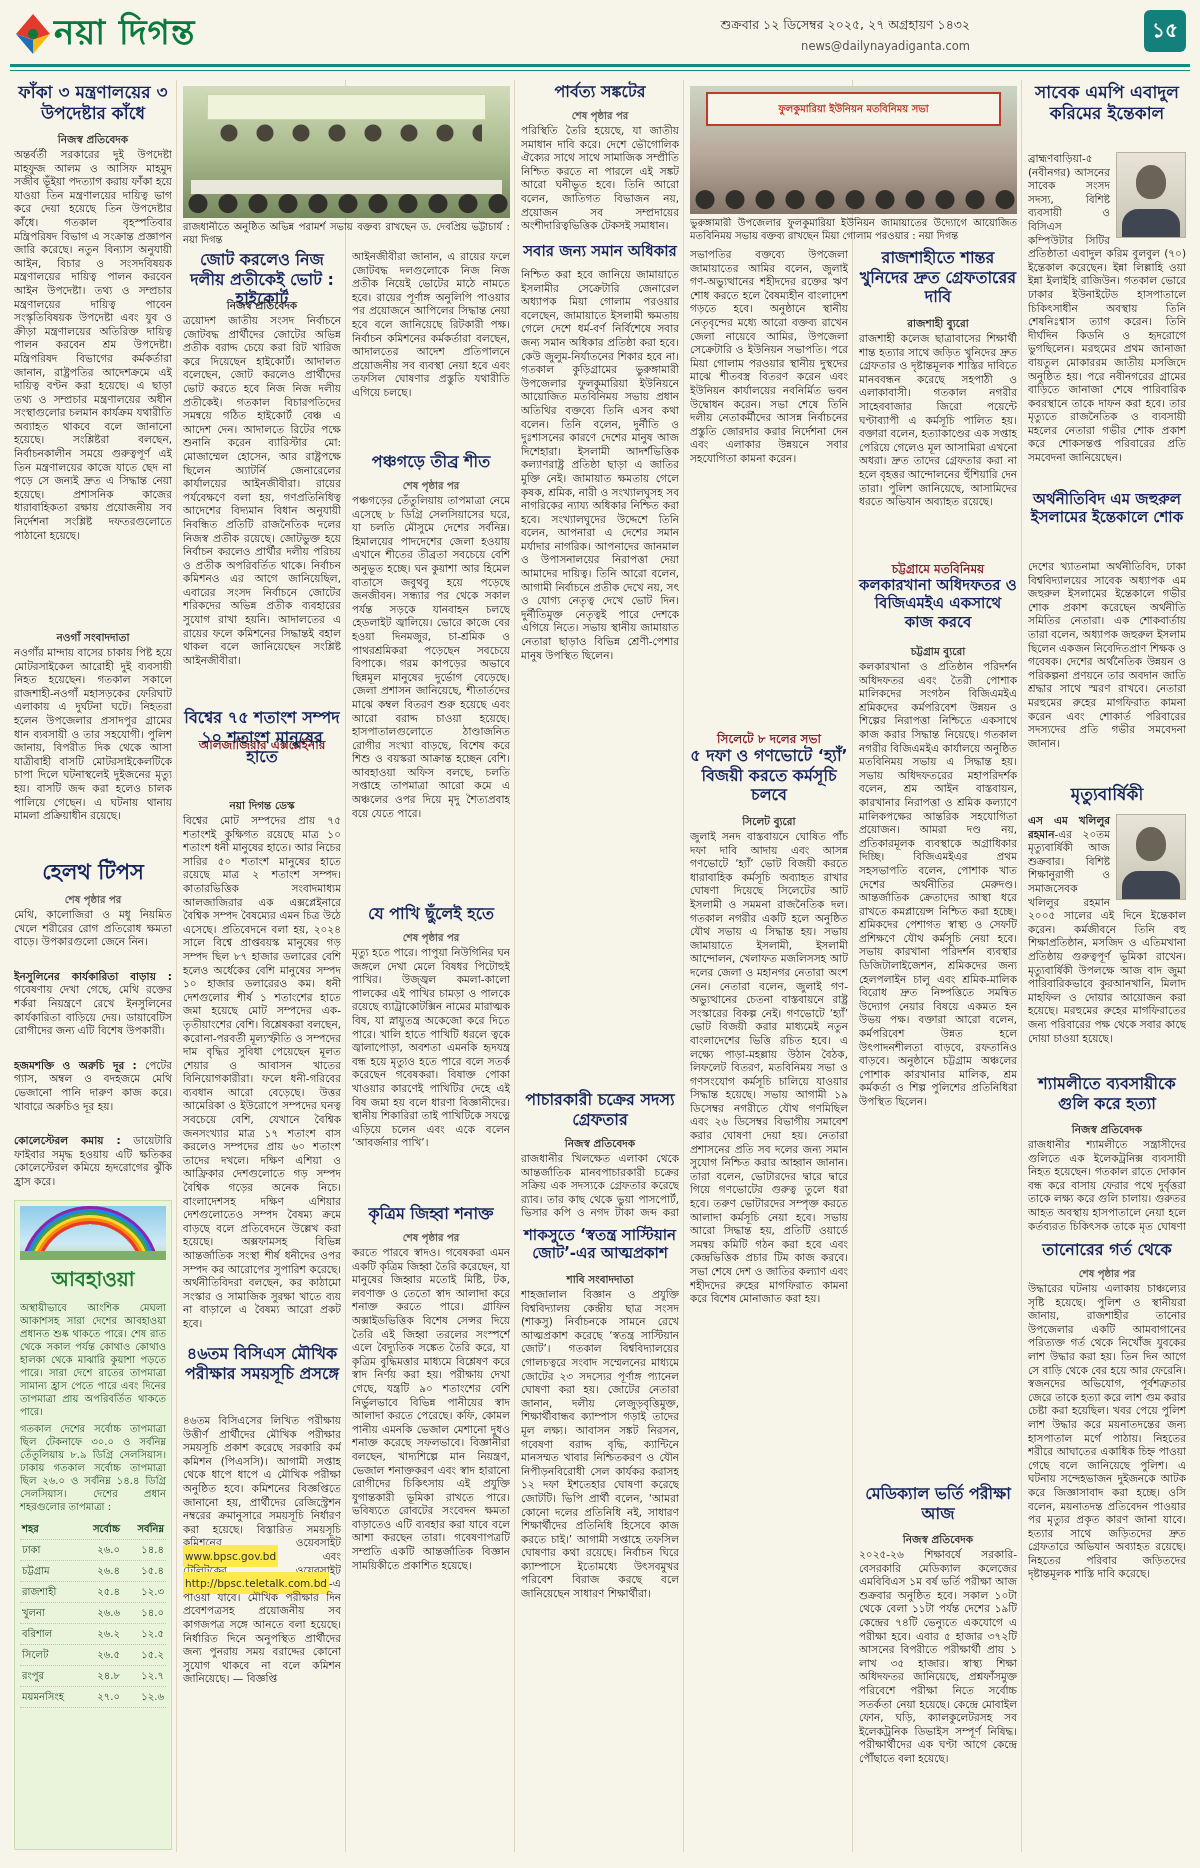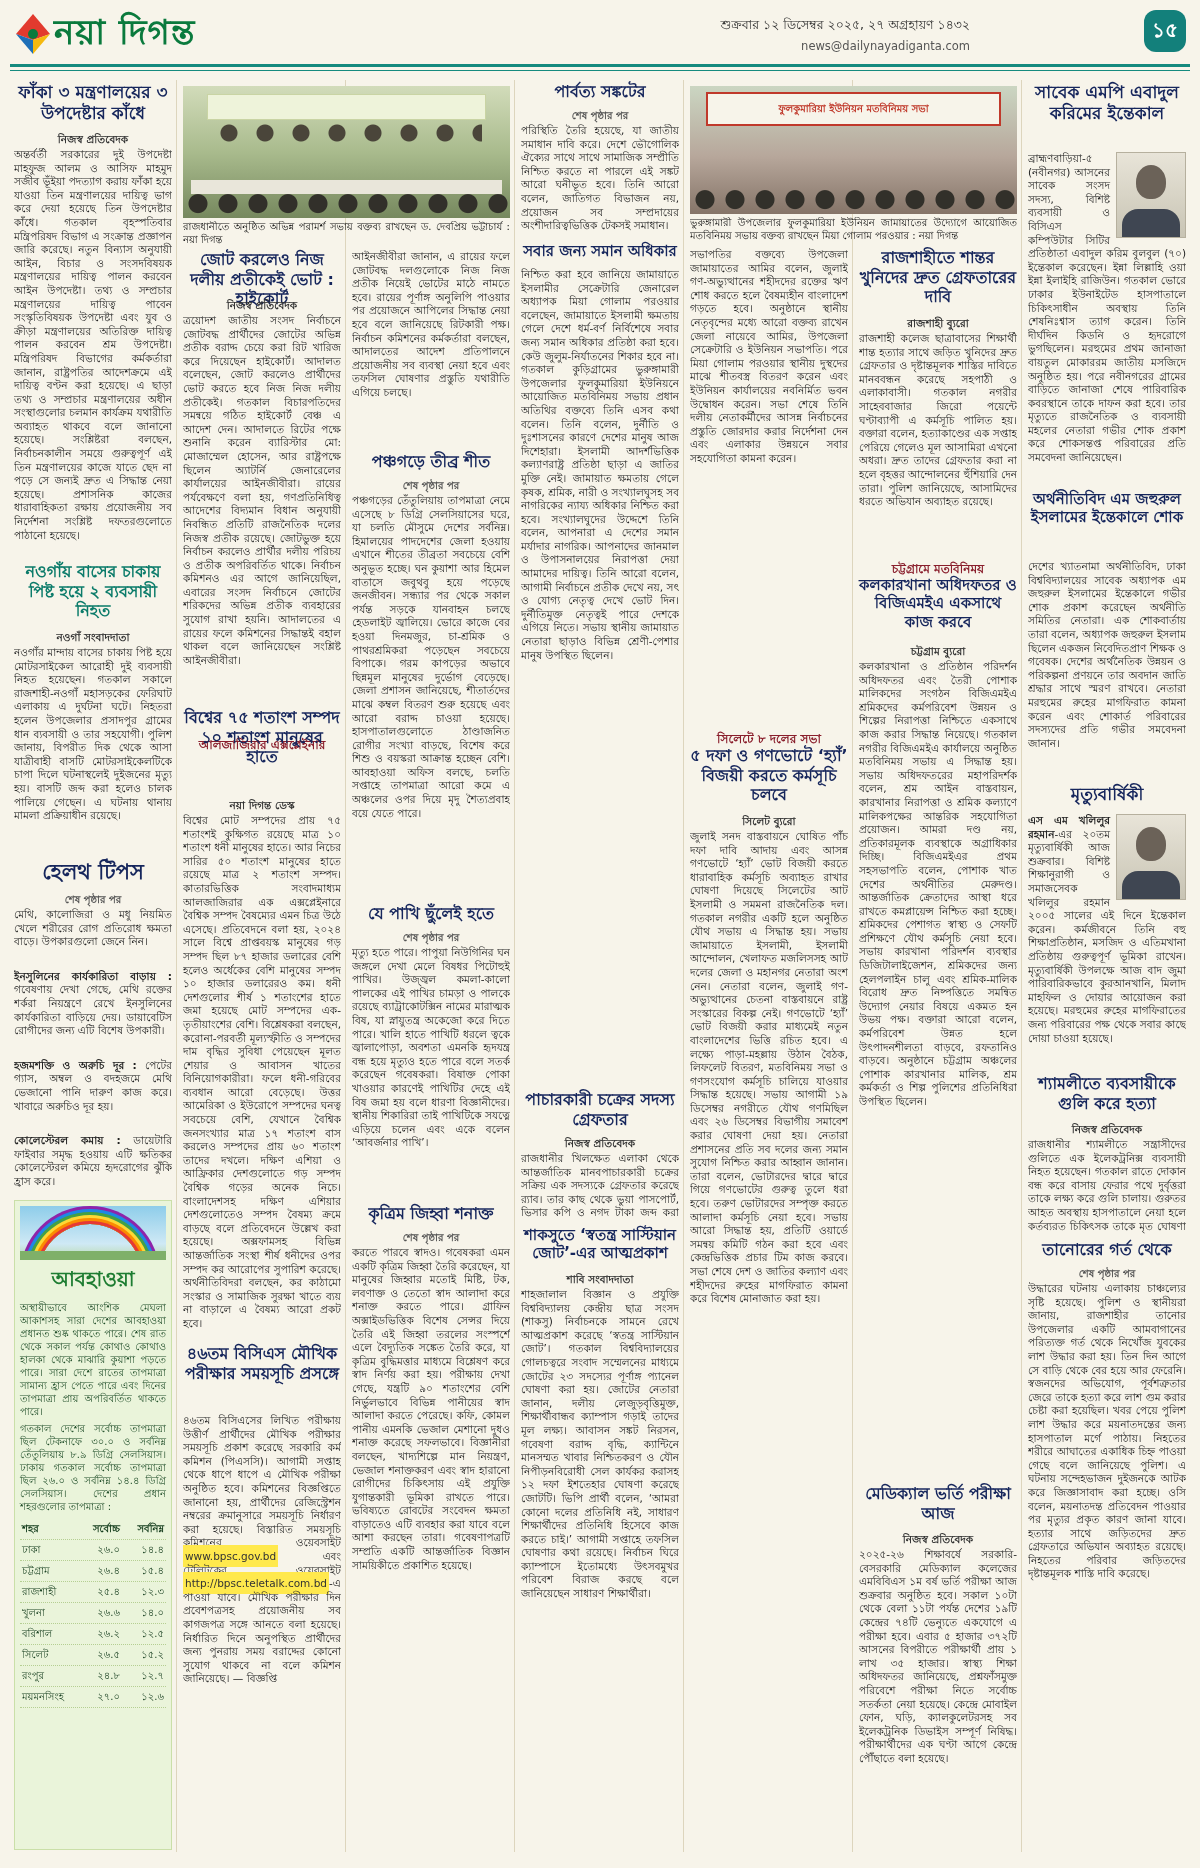--- a/index.html
+++ b/index.html
@@ -17,21 +17,21 @@
   .body p + p { margin-top:21px; }
   .caption { font-size:10px; line-height:12.5px; color:#111; text-align:justify; overflow:hidden; }
   .vrule { width:1px; background:#ddd5bd; }
 
   
   .logo-wrap { display:flex; align-items:center; }
   .logo-text { font-size:34px; font-weight:bold; color:#0a7a3d; letter-spacing:1px; }
   .m-meta { text-align:right; }
   .m-date { font-size:12.5px; color:#2b2b2b; }
   .m-email { font-size:11.5px; color:#555; margin-top:3px; }
-  .page-badge { width:42px; height:42px; background:#13807b; color:#fff; border-radius:12px;
+  .page-badge { width:42px; height:42px; background:#13807b; color:#fff; border-radius:6px;
                 display:flex; align-items:center; justify-content:center; font-size:20px; font-weight:bold; }
   .mast-rule { height:7px; border-top:3px solid #158a7e; border-bottom:1px solid #158a7e; }
 
   
   .photo1 { background:linear-gradient(180deg,#d2dcba 0%,#a9bb8d 50%,#76885e 100%); overflow:hidden; }
   .ph1-banner { position:absolute; top:8px; left:24px; right:24px; height:26px; background:#eef3da; border:1px solid #c9d4a4; }
   .ph1-figs { position:absolute; top:38px; left:28px; right:28px; height:30px;
               background-image:radial-gradient(circle at 50% 30%, #4a453a 8px, transparent 9px);
               background-size:36px 30px; background-repeat:repeat-x; }
   .ph1-table { position:absolute; bottom:24px; left:8px; right:8px; height:14px; background:#e9e6da; }
@@ -92,21 +92,20 @@
   <div class="abs vrule" style="left:345px;top:80px;height:1772px"></div>
   <div class="abs vrule" style="left:514px;top:80px;height:1772px"></div>
   <div class="abs vrule" style="left:683px;top:80px;height:1772px"></div>
   <div class="abs vrule" style="left:852px;top:80px;height:1772px"></div>
   <div class="abs vrule" style="left:1021px;top:80px;height:1772px"></div>
 
   <h2 class="abs hl hl-center" style="left:14px;top:82px;width:158px;font-size:17px">ফাঁকা ৩ মন্ত্রণালয়ের ৩ উপদেষ্টার কাঁধে</h2>
   <div class="abs dateline" style="left:14px;top:132px;width:158px">নিজস্ব প্রতিবেদক</div>
   <div class="abs body" style="left:14px;top:148px;width:158px;height:410px">অন্তর্বর্তী সরকারের দুই উপদেষ্টা মাহফুজ আলম ও আসিফ মাহমুদ সজীব ভূঁইয়া পদত্যাগ করায় ফাঁকা হয়ে যাওয়া তিন মন্ত্রণালয়ের দায়িত্ব ভাগ করে দেয়া হয়েছে তিন উপদেষ্টার কাঁধে। গতকাল বৃহস্পতিবার মন্ত্রিপরিষদ বিভাগ এ সংক্রান্ত প্রজ্ঞাপন জারি করেছে। নতুন বিন্যাস অনুযায়ী আইন, বিচার ও সংসদবিষয়ক মন্ত্রণালয়ের দায়িত্ব পালন করবেন আইন উপদেষ্টা। তথ্য ও সম্প্রচার মন্ত্রণালয়ের দায়িত্ব পাবেন সংস্কৃতিবিষয়ক উপদেষ্টা এবং যুব ও ক্রীড়া মন্ত্রণালয়ের অতিরিক্ত দায়িত্ব পালন করবেন শ্রম উপদেষ্টা। মন্ত্রিপরিষদ বিভাগের কর্মকর্তারা জানান, রাষ্ট্রপতির আদেশক্রমে এই দায়িত্ব বণ্টন করা হয়েছে। এ ছাড়া তথ্য ও সম্প্রচার মন্ত্রণালয়ের অধীন সংস্থাগুলোর চলমান কার্যক্রম যথারীতি অব্যাহত থাকবে বলে জানানো হয়েছে। সংশ্লিষ্টরা বলছেন, নির্বাচনকালীন সময়ে গুরুত্বপূর্ণ এই তিন মন্ত্রণালয়ের কাজে যাতে ছেদ না পড়ে সে জন্যই দ্রুত এ সিদ্ধান্ত নেয়া হয়েছে। প্রশাসনিক কাজের ধারাবাহিকতা রক্ষায় প্রয়োজনীয় সব নির্দেশনা সংশ্লিষ্ট দফতরগুলোতে পাঠানো হয়েছে।</div>
 
-  <h2 class="abs hl hl-teal hl-center" style="left:14px;top:562px;width:158px;font-size:16px">নওগাঁয় বাসের চাকায় পিষ্ট হয়ে ২ ব্যবসায়ী নিহত</h2>
   <div class="abs dateline" style="left:14px;top:630px;width:158px">নওগাঁ সংবাদদাতা</div>
   <div class="abs body" style="left:14px;top:646px;width:158px;height:210px">নওগাঁর মান্দায় বাসের চাকায় পিষ্ট হয়ে মোটরসাইকেল আরোহী দুই ব্যবসায়ী নিহত হয়েছেন। গতকাল সকালে রাজশাহী-নওগাঁ মহাসড়কের ফেরিঘাট এলাকায় এ দুর্ঘটনা ঘটে। নিহতরা হলেন উপজেলার প্রসাদপুর গ্রামের ধান ব্যবসায়ী ও তার সহযোগী। পুলিশ জানায়, বিপরীত দিক থেকে আসা যাত্রীবাহী বাসটি মোটরসাইকেলটিকে চাপা দিলে ঘটনাস্থলেই দুইজনের মৃত্যু হয়। বাসটি জব্দ করা হলেও চালক পালিয়ে গেছেন। এ ঘটনায় থানায় মামলা প্রক্রিয়াধীন রয়েছে।</div>
 
   <h2 class="abs hl hl-center" style="left:14px;top:860px;width:158px;font-size:21px">হেলথ টিপস</h2>
   <div class="abs contnote" style="left:14px;top:892px;width:158px">শেষ পৃষ্ঠার পর</div>
   <div class="abs body" style="left:14px;top:908px;width:158px;height:288px">
     <p>মেথি, কালোজিরা ও মধু নিয়মিত খেলে শরীরের রোগ প্রতিরোধ ক্ষমতা বাড়ে। উপকারগুলো জেনে নিন।</p>
     <p><b>ইনসুলিনের কার্যকারিতা বাড়ায় :</b> <span>গবেষণায় দেখা গেছে, মেথি রক্তের শর্করা নিয়ন্ত্রণে রেখে ইনসুলিনের কার্যকারিতা বাড়িয়ে দেয়। ডায়াবেটিস রোগীদের জন্য এটি বিশেষ উপকারী।</span></p>
     <p><b>হজমশক্তি ও অরুচি দূর :</b> <span>পেটের গ্যাস, অম্বল ও বদহজমে মেথি ভেজানো পানি দারুণ কাজ করে। খাবারে অরুচিও দূর হয়।</span></p>
     <p><b>কোলেস্টেরল কমায় :</b> <span>ডায়েটারি ফাইবার সমৃদ্ধ হওয়ায় এটি ক্ষতিকর কোলেস্টেরল কমিয়ে হৃদরোগের ঝুঁকি হ্রাস করে।</span></p>

